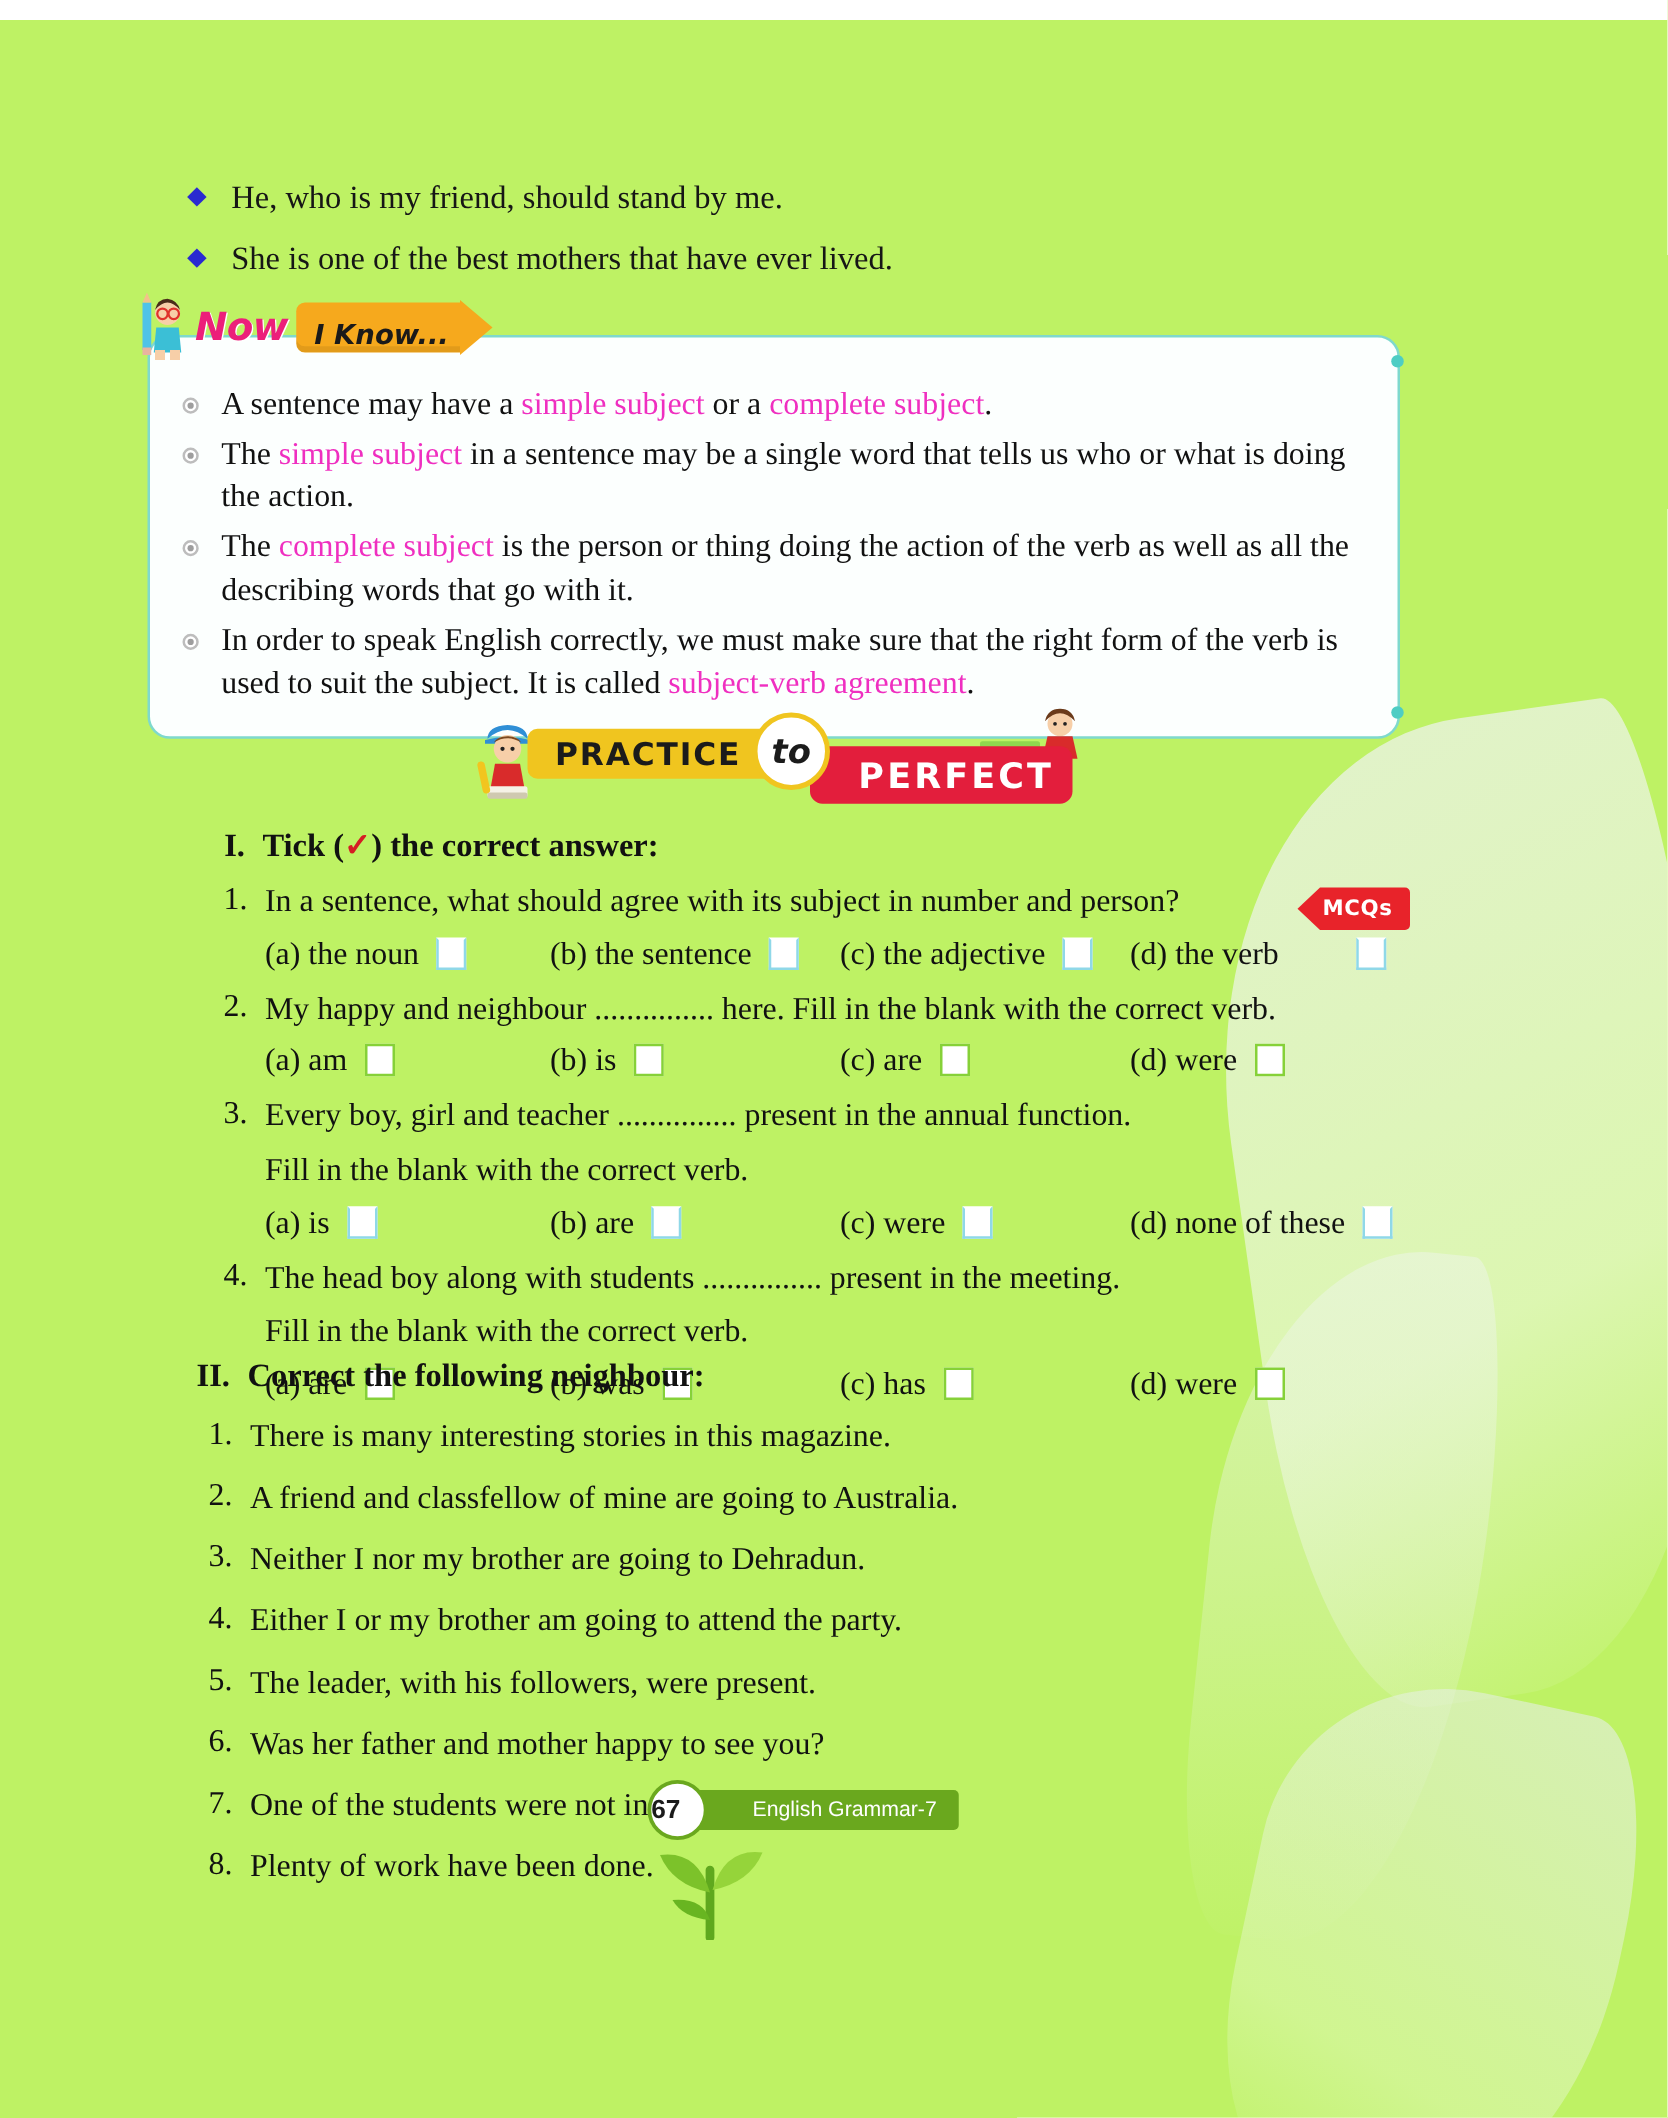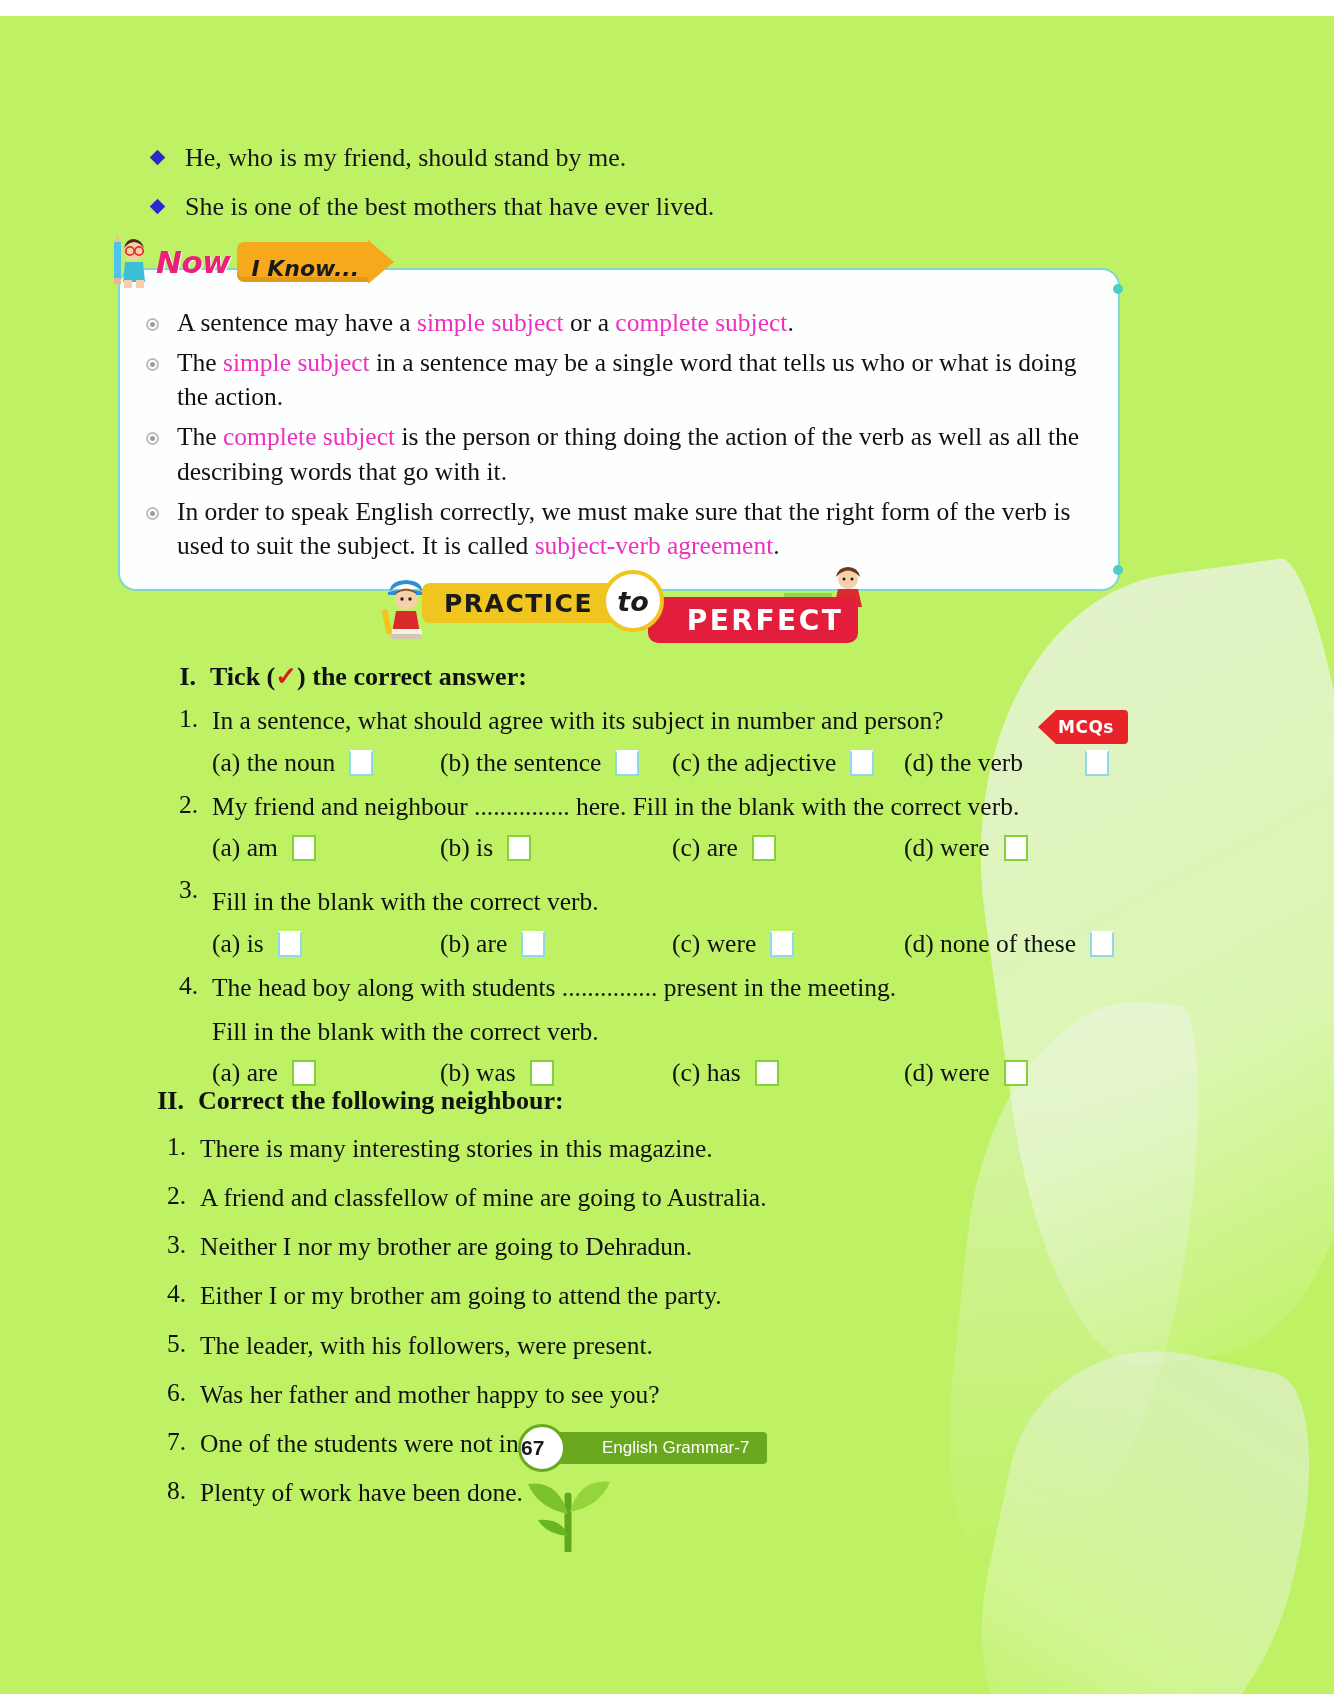--- a/index.html
+++ b/index.html
@@ -374,21 +374,21 @@
                 <div class="opt" style="width: 200px; gap: 48px;">
                   <span class="opt-label">(d)  the verb</span>
                   <span class="cbox partial"></span>
                 </div>
               </div>
             </div>
           </div>
           <div class="q">
             <div class="q-num">2.</div>
             <div class="q-body">
-              <div class="q-text">My friend and neighbour ............... here. Fill in the blank with the correct verb.</div>
+              <div class="q-text">My happy and neighbour ............... here. Fill in the blank with the correct verb.</div>
               <div class="opts">
                 <div class="opt" style="width: 228px;">
                   <span class="opt-label">(a)  am</span>
                   <span class="cbox full"></span>
                 </div>
                 <div class="opt" style="width: 232px;">
                   <span class="opt-label">(b)  is</span>
                   <span class="cbox full"></span>
                 </div>
                 <div class="opt" style="width: 232px;">
@@ -398,20 +398,21 @@
                 <div class="opt" style="width: 200px;">
                   <span class="opt-label">(d)  were</span>
                   <span class="cbox full"></span>
                 </div>
               </div>
             </div>
           </div>
           <div class="q">
             <div class="q-num">3.</div>
             <div class="q-body">
+              <div class="q-text">Every boy, girl and teacher ............... present in the annual function.</div>
               <div class="q-sub">Fill in the blank with the correct verb.</div>
               <div class="opts">
                 <div class="opt" style="width: 228px;">
                   <span class="opt-label">(a) is</span>
                   <span class="cbox partial"></span>
                 </div>
                 <div class="opt" style="width: 232px;">
                   <span class="opt-label">(b) are</span>
                   <span class="cbox partial"></span>
                 </div>

